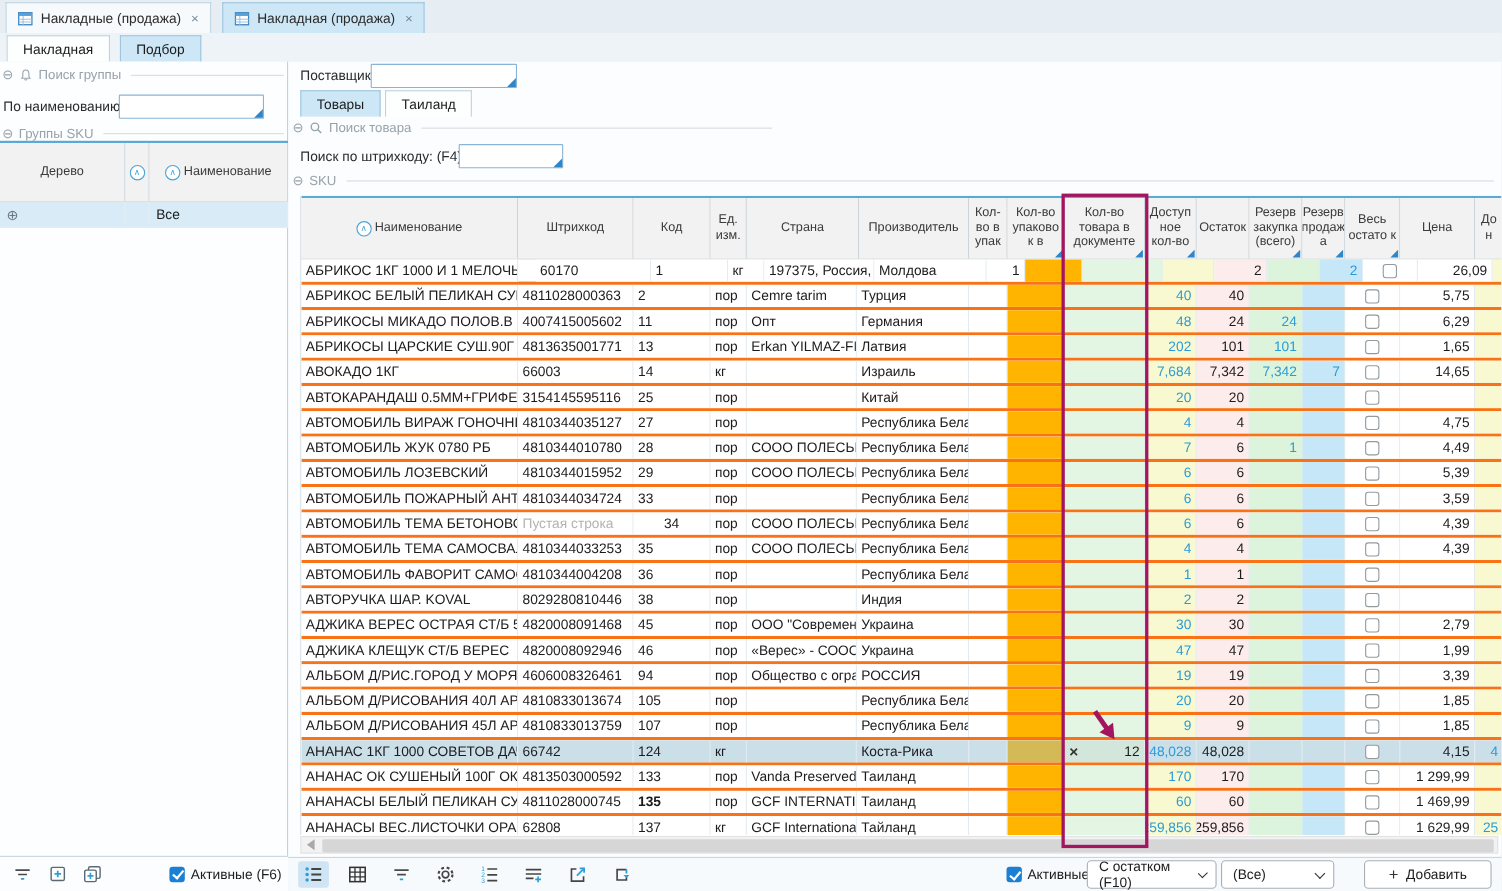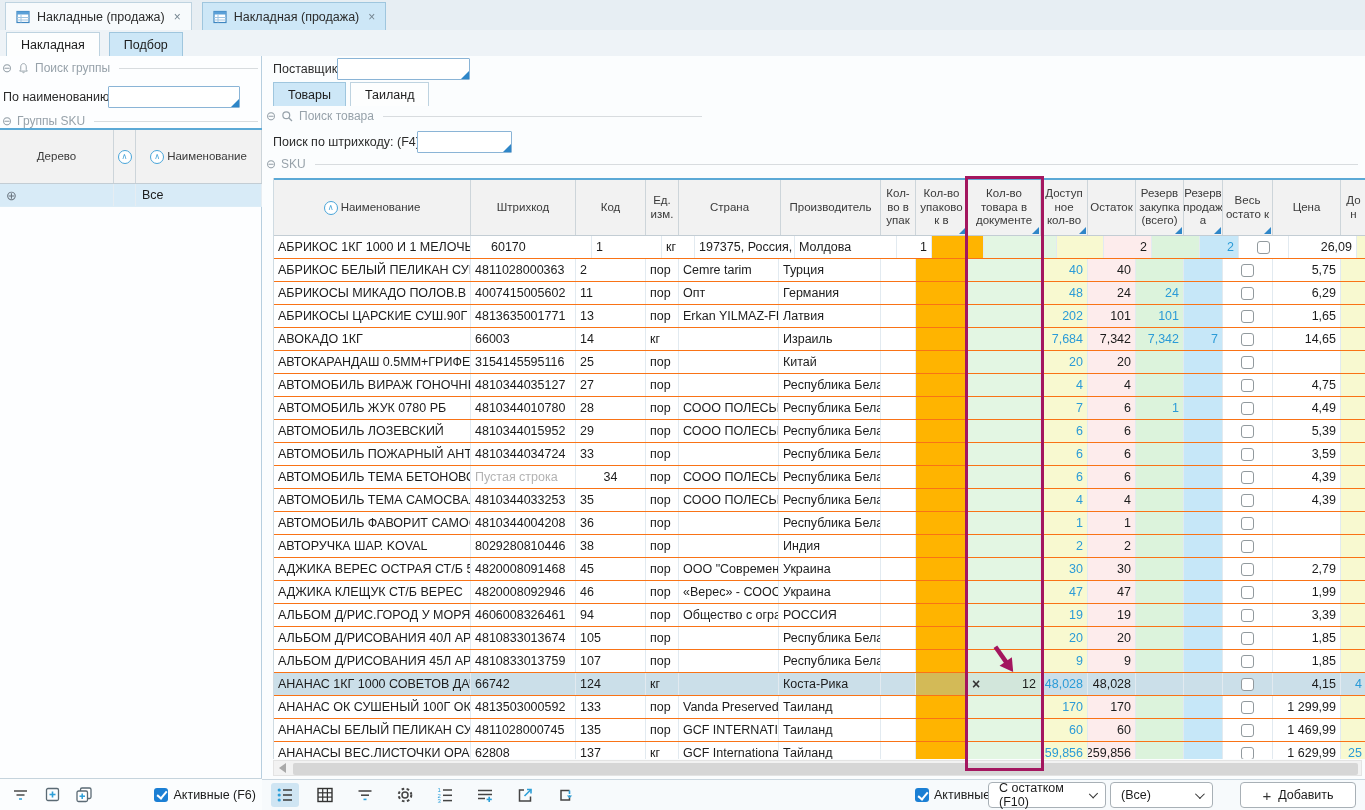--- a/index.html
+++ b/index.html
@@ -40,21 +40,21 @@
   .tico-dot { width:7px; height:7px; border-radius:50%; background:#4a4a4a; margin-left:2px; }
 
   .sorticon { width:14px; height:14px; border:1px solid #49a5d9; border-radius:50%; color:#49a5d9; font-size:8px; line-height:12px; text-align:center; display:inline-block; background:#fff; flex:none; }
 
   
   .skuwrap { position:absolute; left:11px; top:122px; width:1092px; height:581px; overflow:hidden; border-left:1px solid #cfdbe2; }
   .thead { display:flex; height:58px; border-top:2px solid #5ba9d6; border-bottom:1px solid #c3cdd4; background:#f2f2f2; }
   .th { position:relative; display:flex; align-items:center; justify-content:center; gap:3px; text-align:center; font-size:11.5px; line-height:1.18; color:#3a3a3a; padding:2px 1px; border-right:1px solid #cdd5da; flex:none; overflow:hidden; background:#f2f2f2; }
   .th.filt::after { content:''; position:absolute; right:1px; bottom:1px; border-style:solid; border-width:0 0 7px 7px; border-color:transparent transparent #2f86c8 transparent; }
 
-  .tr { display:flex; height:23px; border-bottom:1px solid #f97316; background:#fff; }
+  .tr { display:flex; height:23px; border-bottom:3px solid #f97316; background:#fff; }
   .td { display:flex; align-items:center; padding:0 4px; font-size:12.5px; color:#1c1c1c; border-right:1px solid #e2eaf0; flex:none; overflow:hidden; white-space:nowrap; background:#fff; }
   .al { justify-content:flex-start; } .ar { justify-content:flex-end; } .ac { justify-content:center; }
   .td.blue { color:#2b9bd7; }
   .td.packs    { background:#ffb400; }
   .td.qtydoc   { background:#e3f6e3; justify-content:space-between; }
   .td.avail    { background:#f8f9d0; }
   .td.stockc   { background:#fdecec; }
   .td.resp     { background:#dcf3dc; }
   .td.ress     { background:#c6e7f8; }
   .td.extracol { background:#f8f9d0; }
@@ -1066,21 +1066,21 @@
           </div>
           <div class="td ar blue extracol" style="width: 26px;"></div>
         </div>
         <div class="tr">
           <div class="td al" style="width: 197px;">
             <span>АНАНАСЫ БЕЛЫЙ ПЕЛИКАН СУШ.К</span>
           </div>
           <div class="td al" style="width: 105px;">
             <span>4811028000745</span>
           </div>
-          <div class="td al" style="width: 70px;">
+          <div class="td al" style="width: 70px; font-weight: bold;">
             <span>135</span>
           </div>
           <div class="td al" style="width: 33px;">
             <span>пор</span>
           </div>
           <div class="td al" style="width: 100px;">
             <span>GCF INTERNATION</span>
           </div>
           <div class="td al" style="width: 102px;">
             <span>Таиланд</span>

